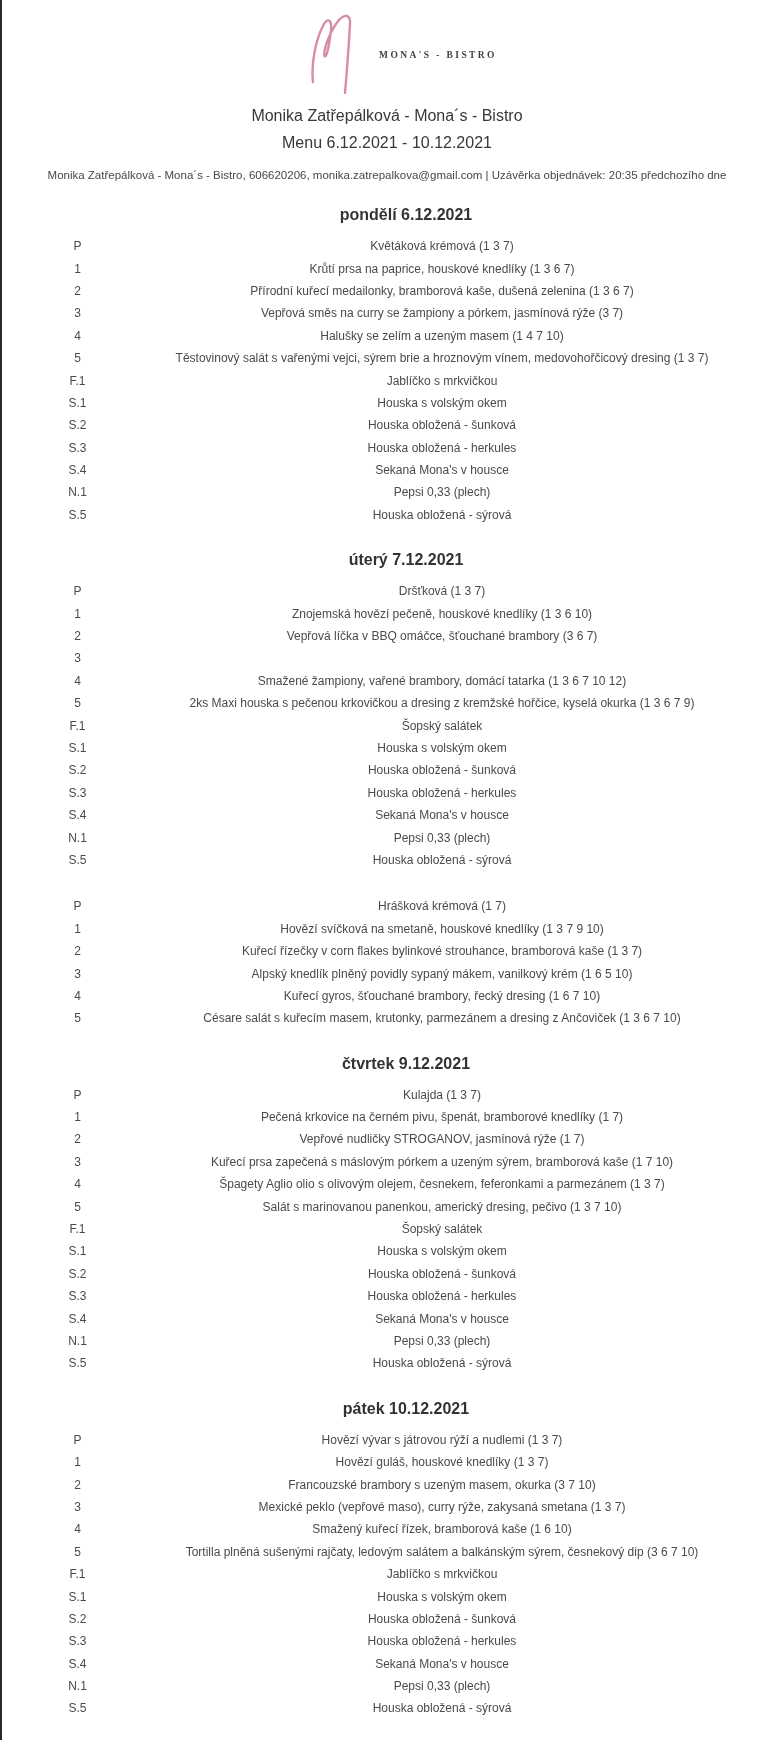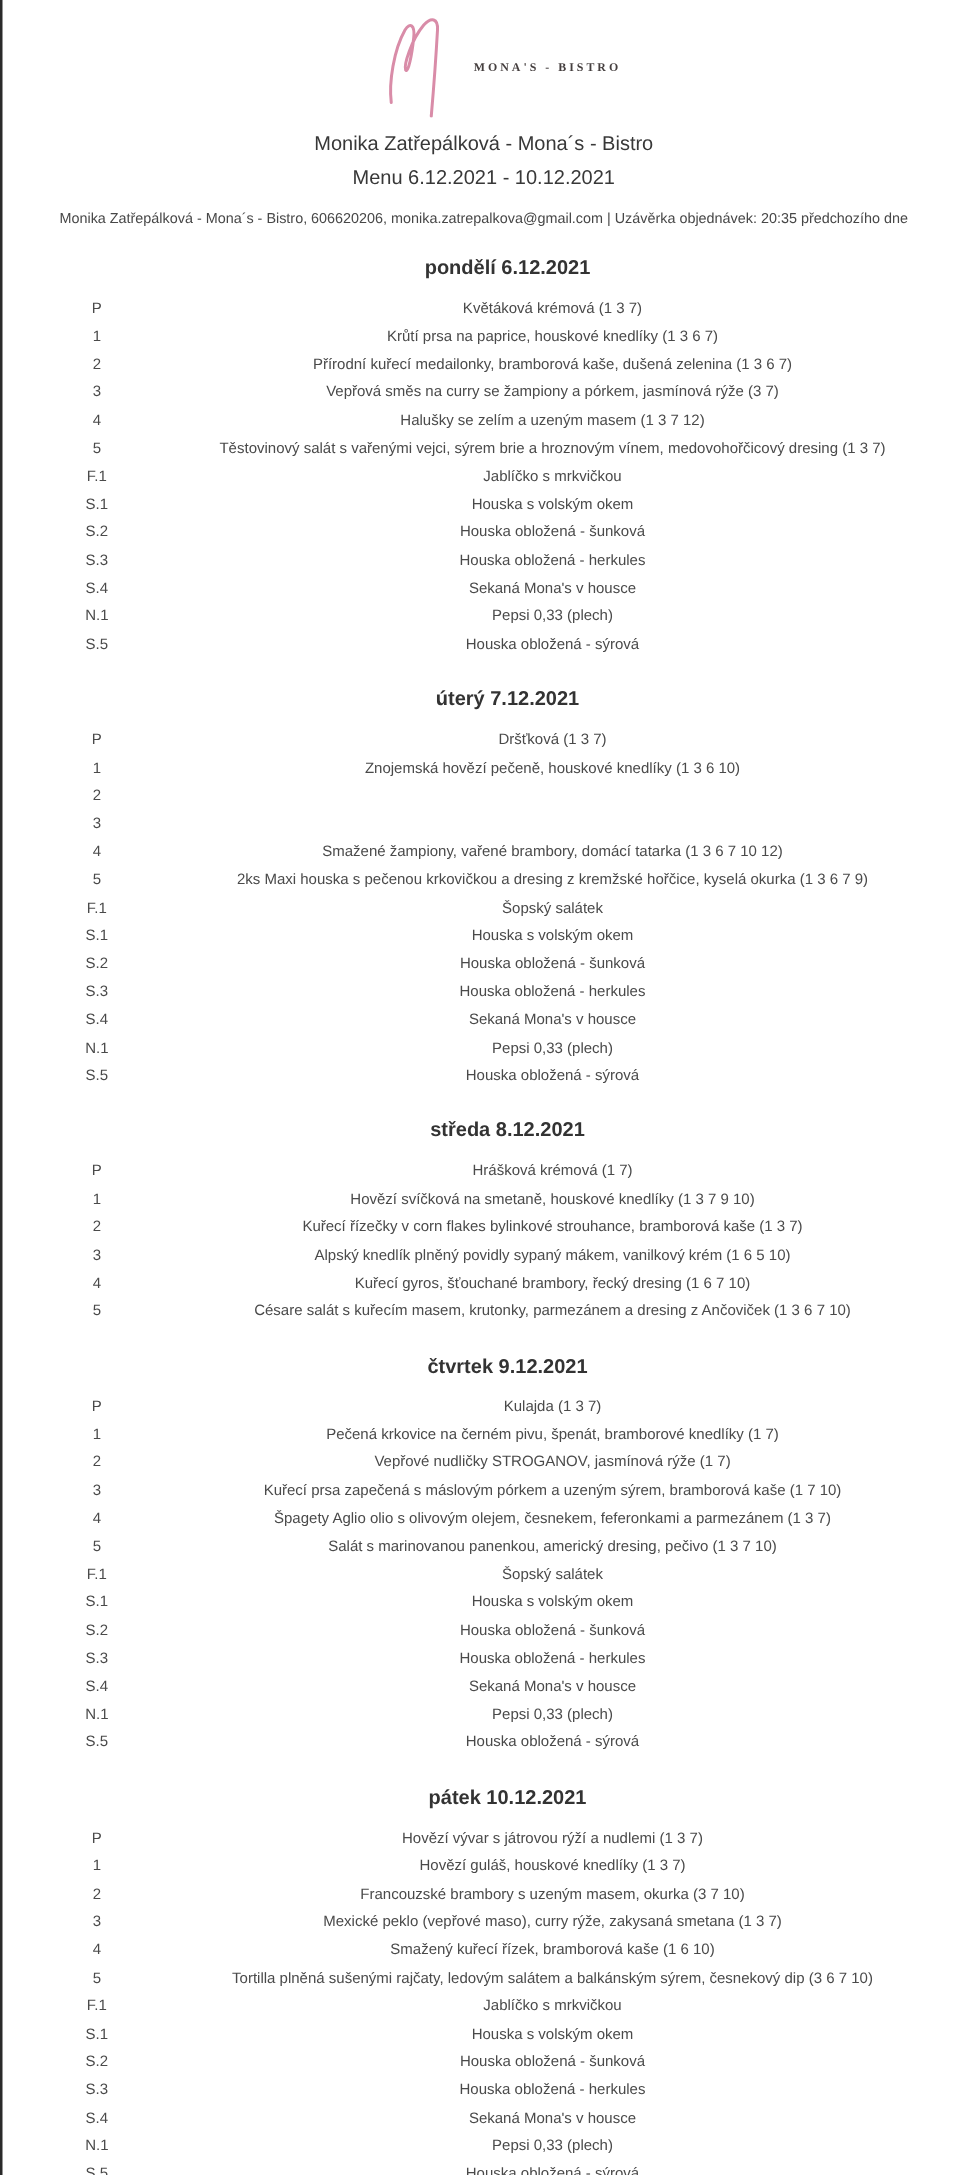--- a/index.html
+++ b/index.html
@@ -117,21 +117,21 @@
         <div class="row">
           <span class="code">2</span>
           <span class="text">Přírodní kuřecí medailonky, bramborová kaše, dušená zelenina (1 3 6 7)</span>
         </div>
         <div class="row">
           <span class="code">3</span>
           <span class="text">Vepřová směs na curry se žampiony a pórkem, jasmínová rýže (3 7)</span>
         </div>
         <div class="row">
           <span class="code">4</span>
-          <span class="text">Halušky se zelím a uzeným masem (1 3 7 12)</span>
+          <span class="text">Halušky se zelím a uzeným masem (1 4 7 10)</span>
         </div>
         <div class="row">
           <span class="code">5</span>
           <span class="text">Těstovinový salát s vařenými vejci, sýrem brie a hroznovým vínem, medovohořčicový dresing (1 3 7)</span>
         </div>
         <div class="row">
           <span class="code">F.1</span>
           <span class="text">Jablíčko s mrkvičkou</span>
         </div>
         <div class="row">
@@ -164,20 +164,21 @@
         <div class="row">
           <span class="code">P</span>
           <span class="text">Dršťková (1 3 7)</span>
         </div>
         <div class="row">
           <span class="code">1</span>
           <span class="text">Znojemská hovězí pečeně, houskové knedlíky (1 3 6 10)</span>
         </div>
         <div class="row">
           <span class="code">2</span>
+          <span class="text">Vepřová líčka v BBQ omáčce, šťouchané brambory (3 6 7)</span>
         </div>
         <div class="row">
           <span class="code">3</span>
         </div>
         <div class="row">
           <span class="code">4</span>
           <span class="text">Smažené žampiony, vařené brambory, domácí tatarka (1 3 6 7 10 12)</span>
         </div>
         <div class="row">
           <span class="code">5</span>
@@ -206,21 +207,20 @@
         <div class="row">
           <span class="code">N.1</span>
           <span class="text">Pepsi 0,33 (plech)</span>
         </div>
         <div class="row">
           <span class="code">S.5</span>
           <span class="text">Houska obložená - sýrová</span>
         </div>
       </section>
       <section class="day">
-        <div class="day-title">středa 8.12.2021</div>
         <div class="row">
           <span class="code">P</span>
           <span class="text">Hrášková krémová (1 7)</span>
         </div>
         <div class="row">
           <span class="code">1</span>
           <span class="text">Hovězí svíčková na smetaně, houskové knedlíky (1 3 7 9 10)</span>
         </div>
         <div class="row">
           <span class="code">2</span>

